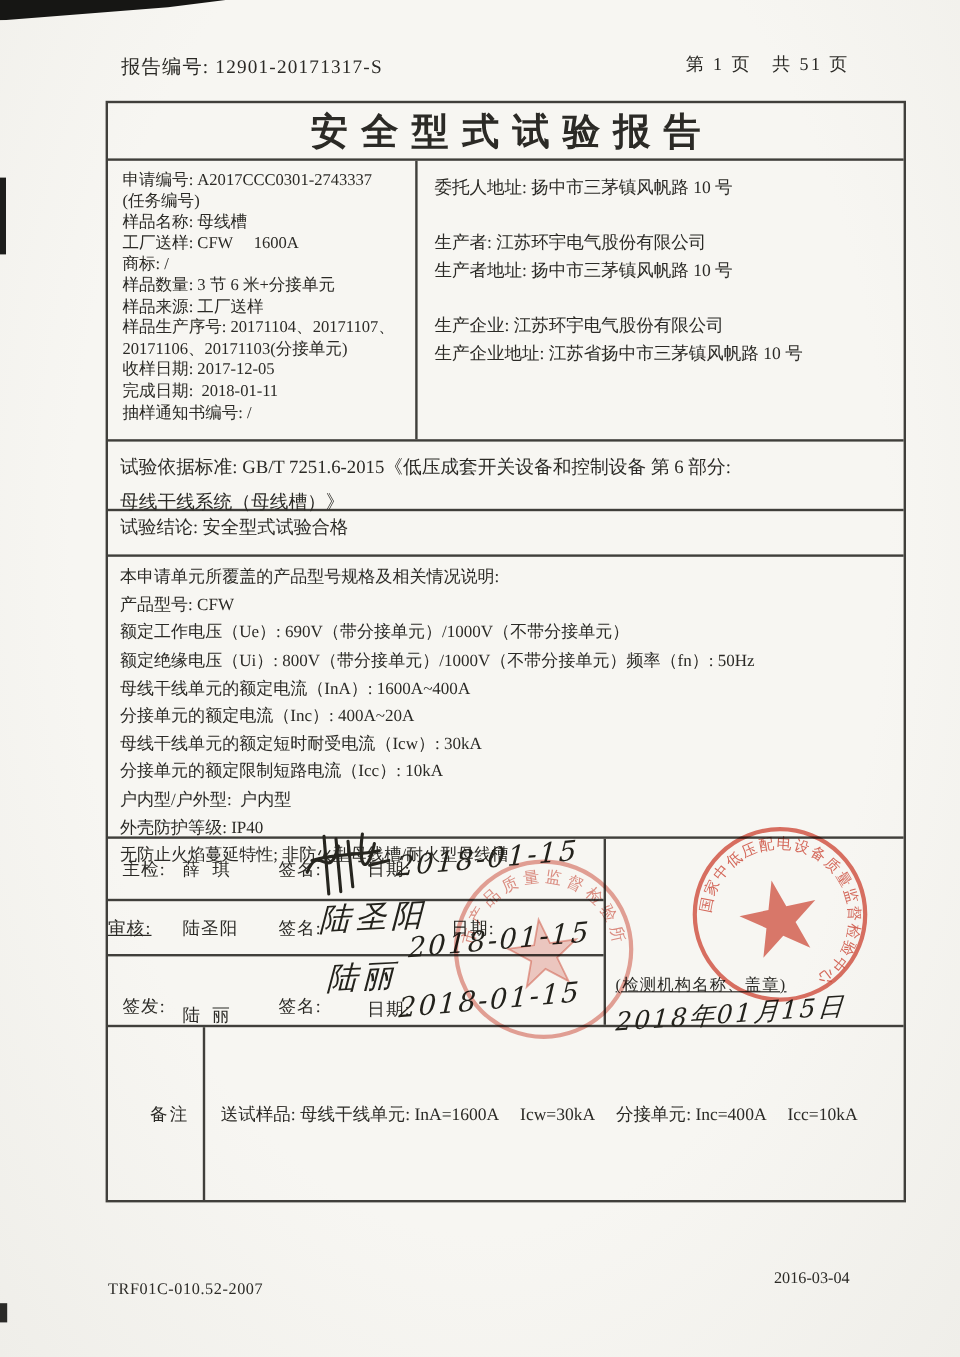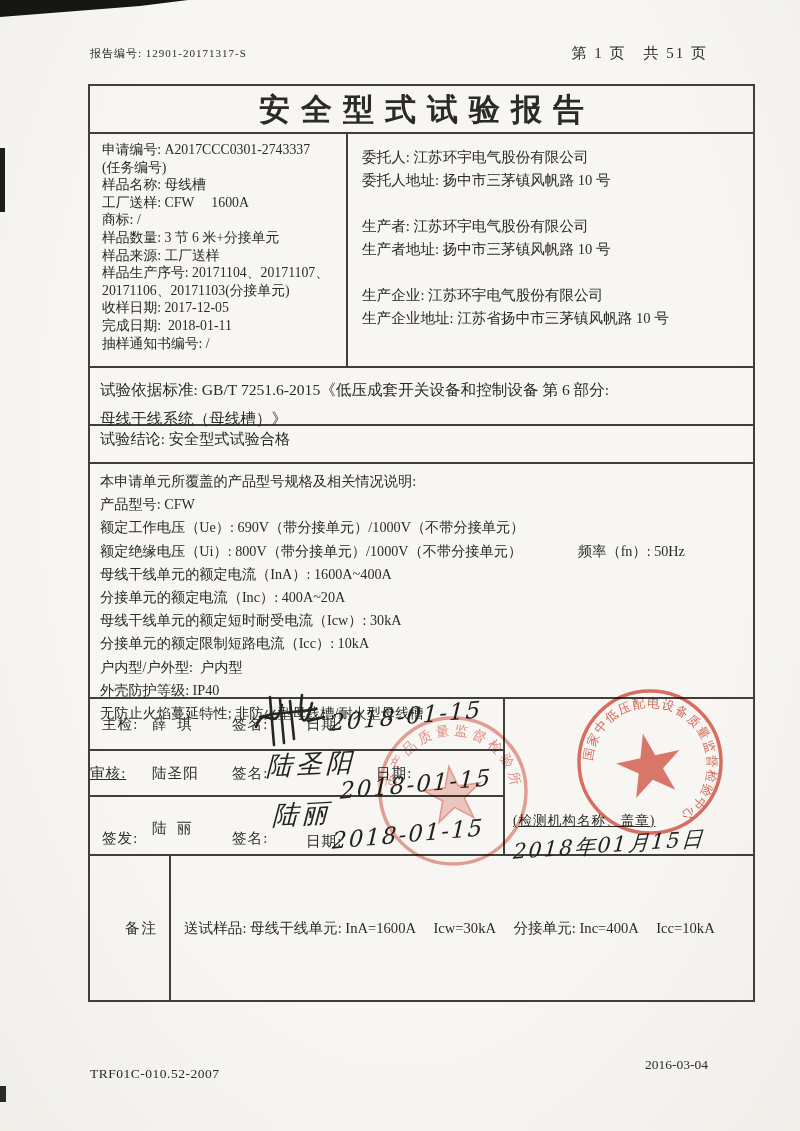--- a/index.html
+++ b/index.html
@@ -5,21 +5,21 @@
   html,body{margin:0;padding:0;}
   body{
     width:800px;height:1131px;position:relative;overflow:hidden;
     background:#f5f4f0;
     background-image:radial-gradient(ellipse at 50% 40%, #f7f6f2 60%, #efeee9 100%);
     font-family:"Liberation Serif","DejaVu Serif",serif;
     color:#2b2a26;
   }
   .t-line{white-space:pre-wrap;}
   
-  #hdr-left{position:absolute;left:90px;top:46px;font-size:11px;letter-spacing:1px;}
+  #hdr-left{position:absolute;left:101px;top:46px;font-size:16px;letter-spacing:1px;}
   #hdr-right{position:absolute;right:92px;top:44px;font-size:15px;letter-spacing:2px;}
   
   #doc-table{
     position:absolute;left:88px;top:84px;width:667px;height:918px;
     border:2px solid #403f3b;display:flex;flex-direction:column;box-sizing:border-box;
     background:transparent;
   }
   .row{border-bottom:2px solid #403f3b;position:relative;box-sizing:border-box;flex:none;}
   #row-title{height:48px;display:flex;align-items:center;justify-content:center;}
   #doc-title{font-size:31px;font-weight:600;letter-spacing:11px;padding-left:11px;margin-top:2px;}
@@ -28,21 +28,21 @@
   #info-left{width:258px;border-right:2px solid #403f3b;padding:7px 6px 0 12px;box-sizing:border-box;
              font-size:13.8px;line-height:17.6px;}
   #info-right{flex:1;padding:12px 0 0 14px;font-size:14.6px;line-height:23px;}
   .info-group{margin-bottom:23px;}
   
   #row-standard{height:58px;padding:7px 8px 0 10px;font-size:15.6px;line-height:29px;}
   #row-conclusion{height:38px;padding:3px 8px 0 10px;font-size:15.2px;}
   
   #row-coverage{height:235px;padding:6px 8px 0 10px;font-size:14.2px;line-height:23.2px;}
   .cov-flex{display:flex;}
-  .cov-freq{margin-left:56px;}
+  .cov-freq{}
   
   #row-sigs{height:157px;display:flex;padding:0;}
   #sig-left{width:415px;border-right:2px solid #403f3b;box-sizing:border-box;display:flex;flex-direction:column;}
   .sig-row{position:relative;box-sizing:border-box;font-size:14.6px;overflow:visible;}
   #sig-row-1{height:52px;border-bottom:2px solid #403f3b;}
   #sig-row-2{height:46px;border-bottom:2px solid #403f3b;}
   #sig-row-3{flex:1;}
   .sig-label{position:absolute;letter-spacing:1px;}
   #org-cell{flex:1;position:relative;}
   #org-caption{position:absolute;left:8px;top:113px;font-size:13.6px;letter-spacing:1px;text-decoration:underline;}
@@ -93,21 +93,20 @@
         <div class="t-line">商标: /</div>
         <div class="t-line">样品数量: 3 节 6 米+分接单元</div>
         <div class="t-line">样品来源: 工厂送样</div>
         <div class="t-line">样品生产序号: 20171104、20171107、20171106、20171103(分接单元)</div>
         <div class="t-line">收样日期: 2017-12-05</div>
         <div class="t-line">完成日期:  2018-01-11</div>
         <div class="t-line">抽样通知书编号: /</div>
       </div>
     <div id="info-right">
       <div class="info-group">
-          <div class="t-line">委托人: 江苏环宇电气股份有限公司</div>
           <div class="t-line">委托人地址: 扬中市三茅镇风帆路 10 号</div>
         </div>
       <div class="info-group">
           <div class="t-line">生产者: 江苏环宇电气股份有限公司</div>
           <div class="t-line">生产者地址: 扬中市三茅镇风帆路 10 号</div>
         </div>
       <div class="info-group">
           <div class="t-line">生产企业: 江苏环宇电气股份有限公司</div>
           <div class="t-line">生产企业地址: 江苏省扬中市三茅镇风帆路 10 号</div>
         </div>
@@ -168,21 +167,21 @@
         <span class="sig-label" style="left:0;top:13px;text-decoration:underline;">审核:</span>
         <span class="sig-label t-line" style="left:62px;top:13px;">陆圣阳</span>
         <span class="sig-label" style="left:142px;top:13px;">签名:</span>
         <span class="hw hw-name" style="left:176px;top:-4px;">陆圣阳</span>
         <span class="sig-label" style="left:286px;top:13px;">日期:</span>
         <span class="hw hw-date" style="left:250px;top:20px;">2018-01-15</span>
       </div>
 
       <div id="sig-row-3" class="sig-row">
         <span class="sig-label" style="left:12px;top:32px;">签发:</span>
-        <span class="sig-label t-line" style="left:62px;top:22px;">陆  丽</span>
+        <span class="sig-label t-line" style="left:62px;top:40px;">陆  丽</span>
         <span class="sig-label" style="left:142px;top:32px;">签名:</span>
         <span class="hw hw-name" style="left:182px;top:0px;">陆丽</span>
         <span class="sig-label" style="left:216px;top:35px;">日期:</span>
         <span class="hw hw-date" style="left:242px;top:24px;">2018-01-15</span>
       </div>
     </div>
 
     <div id="org-cell">
       <div id="org-caption" class="t-line">(检测机构名称、盖章)</div>
       <span class="hw" style="left:8px;top:132px;font-size:21px;transform:rotate(-4deg) skewX(-8deg);">2018年01月15日</span>

